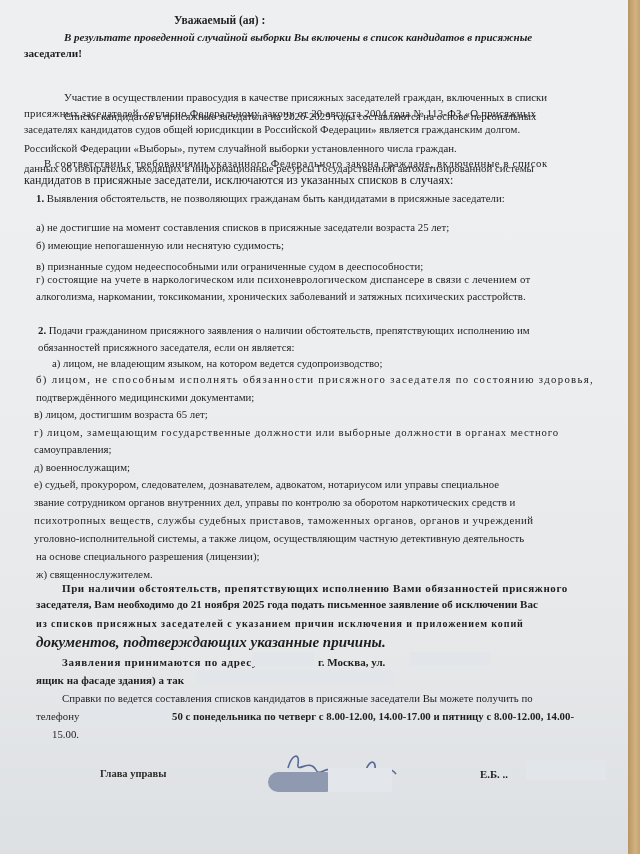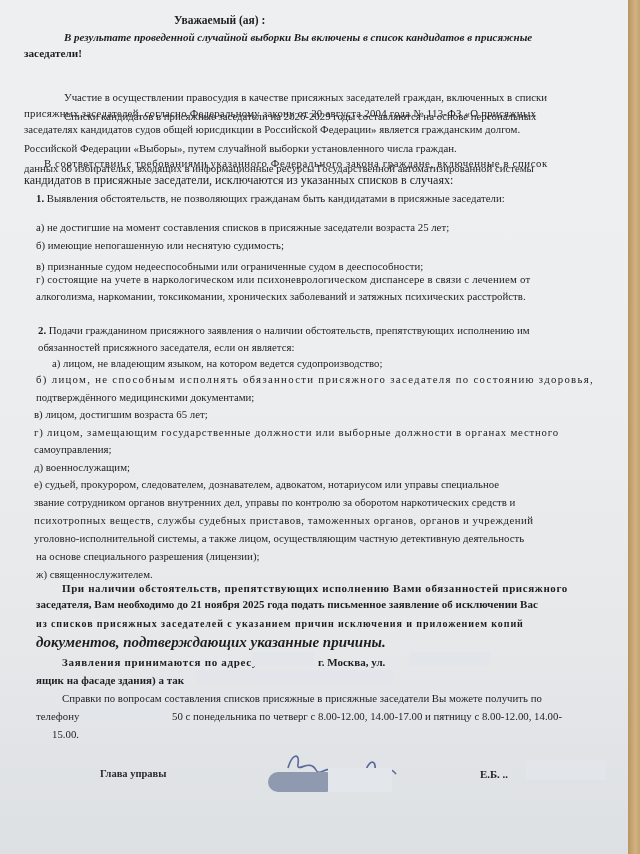--- a/index.html
+++ b/index.html
@@ -90,24 +90,24 @@
     <div class="line b" style="left:36px; top:616px; font-size:10px; letter-spacing:0.9px;">из списков присяжных заседателей с указанием причин исключения и приложением копий</div>
     <div class="line b" style="left:36px; top:634px; font-size:15px;font-style:italic;">документов, подтверждающих указанные причины.</div>
 
     <div class="line b" style="left:62px; top:654px; font-size:11px; letter-spacing:0.7px;">Заявления принимаются по адресу</div>
     <div class="red" style="left:252px; top:652px; width:62px; height:14px;"></div>
     <div class="line b" style="left:318px; top:654px; font-size:11px;">г. Москва, ул.</div>
     <div class="red" style="left:410px; top:652px; width:80px; height:14px;"></div>
     <div class="line b" style="left:36px; top:672px; font-size:11px;">ящик на фасаде здания) а так</div>
     <div class="red" style="left:196px; top:670px; width:198px; height:14px;"></div>
 
-    <div class="line" style="left:62px; top:690px; font-size:10.8px;">Справки по вопросам составления списков присяжные в присяжные заседатели Вы можете получить по</div>
+    <div class="line" style="left:62px; top:690px; font-size:10.8px;">Справки по ведется составления списков кандидатов в присяжные заседатели Вы можете получить по</div>
     <div class="line" style="left:36px; top:708px; font-size:10.8px;">телефону</div>
     <div class="red" style="left:80px; top:706px; width:92px; height:14px;"></div>
-    <div class="line" style="left:172px; top:708px; font-size:10.8px;">50 с понедельника по четверг с 8.00-12.00, 14.00-17.00 и пятницу с 8.00-12.00, 14.00-</div>
+    <div class="line" style="left:172px; top:708px; font-size:10.8px;font-weight:bold;">50 с понедельника по четверг с 8.00-12.00, 14.00-17.00 и пятницу с 8.00-12.00, 14.00-</div>
     <div class="line" style="left:52px; top:726px; font-size:10.8px;">15.00.</div>
 
     <div class="line b" style="left:100px; top:766px; font-size:10.5px; color:#2a2a2a;">Глава управы</div>
     <svg class="sig-stroke" width="140" height="40" viewBox="0 0 140 40">
       <path d="M18 20 C22 6, 30 4, 28 16 C26 26, 40 10, 46 22 C50 30, 58 14, 64 26 M96 22 C100 10, 108 12, 104 26 C112 20, 120 18, 126 26" stroke="#5a6a9a" stroke-width="1.6" fill="none"></path>
     </svg>
     <div class="sig-blob"></div>
     <div class="sig-white"></div>
     <div class="line b" style="left:480px; top:766px; font-size:10.8px;">Е.Б. ..</div>
     <div class="red" style="left:526px; top:760px; width:80px; height:20px;"></div>

